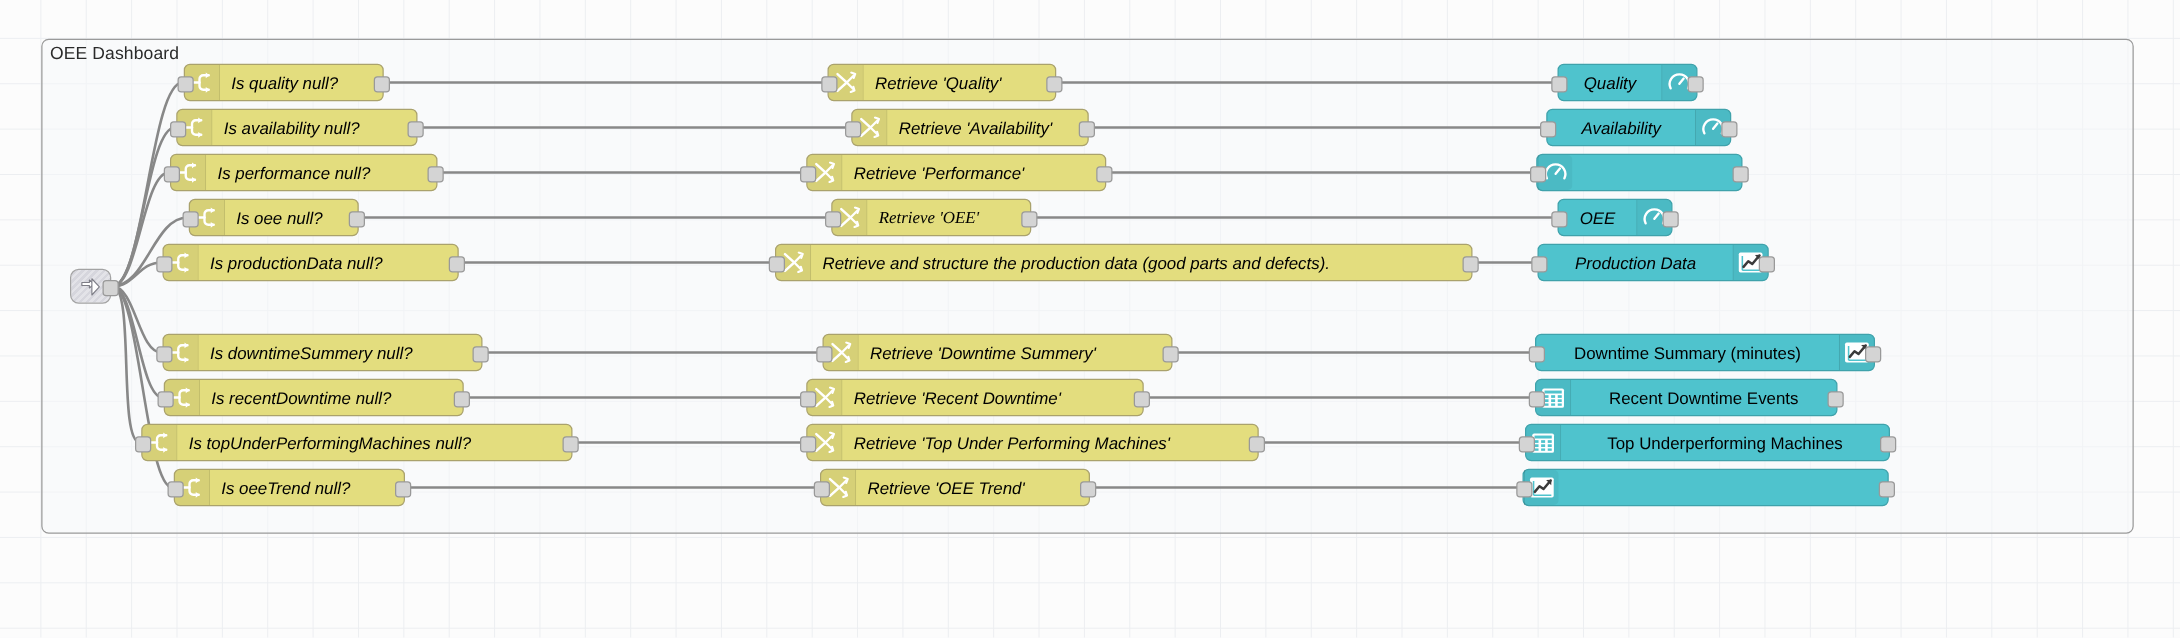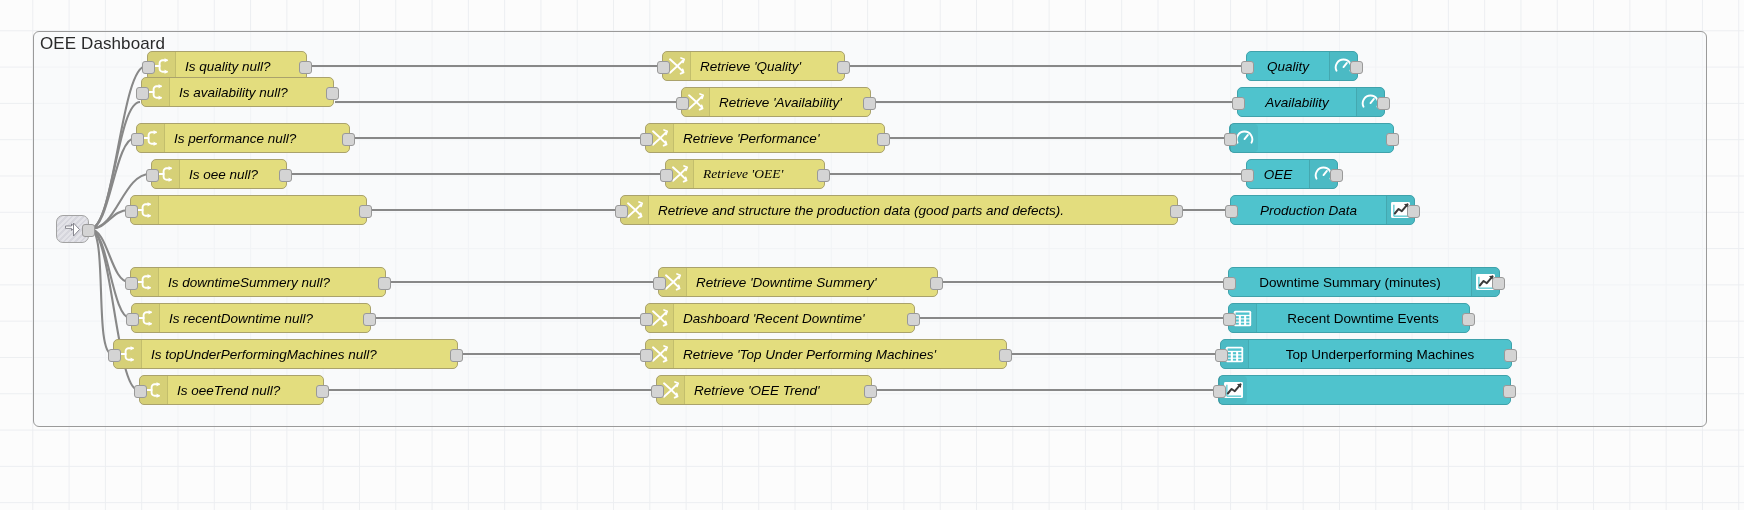--- a/index.html
+++ b/index.html
@@ -19,21 +19,21 @@
   }
   
   .group-box{
     position:absolute;
     border:1px solid #9a9a9a;
     border-radius:6px;
     background:rgba(245,247,250,0.55);
   }
   .group-label{
     position:absolute;
-    font-size:17px;color:#2a2a2a;
+    font-size:14px;color:#2a2a2a;
     letter-spacing:.1px;
     white-space:nowrap;
   }
   
   #wires{position:absolute;left:0;top:0;width:1744px;height:510px;pointer-events:none;}
   
   .node{
     position:absolute;
     height:30px;
     border:1px solid #999;
@@ -173,21 +173,21 @@
         <span class="label">Quality</span>
         <span class="iconbox right">
           <svg width="19" height="19" viewBox="0 0 20 20">
             <path d="M2.6 14.4 A8.2 8.2 0 1 1 17.4 14.4" fill="none" stroke="#ffffff" stroke-width="2" stroke-linecap="round"></path>
             <path d="M10 10.6 L13.6 6.2" fill="none" stroke="#ffffff" stroke-width="2" stroke-linecap="round"></path>
           </svg>
         </span>
         <span class="port in"></span>
         <span class="port out"></span>
       </div>
-      <div class="node yellow" style="left: 141px; top: 77px; width: 193px;">
+      <div class="node yellow" style="left: 141px; top: 87px; width: 193px;">
         <span class="iconbox">
           <svg width="17" height="18" viewBox="0 0 17 18">
             <path d="M14 3.2 h-4.4 a3 3 0 0 0 -3 3 v5.6 a3 3 0 0 0 3 3 H14" fill="none" stroke="#ffffff" stroke-width="1.9" stroke-linecap="round"></path>
             <path d="M11.6 0.9 L14.6 3.2 L11.6 5.5 Z" fill="#ffffff"></path>
             <path d="M11.6 12.5 L14.6 14.8 L11.6 17.1 Z" fill="#ffffff"></path>
             <path d="M6.6 9 H1.2" stroke="#ffffff" stroke-width="1.9" stroke-linecap="round"></path>
           </svg>
         </span>
         <span class="label">Is availability null?</span>
         <span class="port in"></span>
@@ -295,20 +295,21 @@
       </div>
       <div class="node yellow" style="left: 130px; top: 195px; width: 237px;">
         <span class="iconbox">
           <svg width="17" height="18" viewBox="0 0 17 18">
             <path d="M14 3.2 h-4.4 a3 3 0 0 0 -3 3 v5.6 a3 3 0 0 0 3 3 H14" fill="none" stroke="#ffffff" stroke-width="1.9" stroke-linecap="round"></path>
             <path d="M11.6 0.9 L14.6 3.2 L11.6 5.5 Z" fill="#ffffff"></path>
             <path d="M11.6 12.5 L14.6 14.8 L11.6 17.1 Z" fill="#ffffff"></path>
             <path d="M6.6 9 H1.2" stroke="#ffffff" stroke-width="1.9" stroke-linecap="round"></path>
           </svg>
         </span>
+        <span class="label">Is productionData null?</span>
         <span class="port in"></span>
         <span class="port out"></span>
       </div>
       <div class="node yellow" style="left: 620px; top: 195px; width: 558px;">
         <span class="iconbox">
           <svg width="18" height="18" viewBox="0 0 18 18">
             <path d="M2 2.3 L9.4 9 M2 15.7 L9.4 9" stroke="#ffffff" stroke-width="1.9" stroke-linecap="round" fill="none"></path>
             <path d="M9.4 9 L15 3.4" stroke="#ffffff" stroke-width="1.9" stroke-linecap="round" fill="none"></path>
             <path d="M13.0 1.0 L16.2 2.2 L15.0 5.4" fill="none" stroke="#ffffff" stroke-width="1.7" stroke-linecap="round" stroke-linejoin="round"></path>
             <path d="M9.4 9 L15 14.6" stroke="#ffffff" stroke-width="1.9" stroke-linecap="round" fill="none"></path>
@@ -390,21 +391,21 @@
       <div class="node yellow" style="left: 645px; top: 303px; width: 270px;">
         <span class="iconbox">
           <svg width="18" height="18" viewBox="0 0 18 18">
             <path d="M2 2.3 L9.4 9 M2 15.7 L9.4 9" stroke="#ffffff" stroke-width="1.9" stroke-linecap="round" fill="none"></path>
             <path d="M9.4 9 L15 3.4" stroke="#ffffff" stroke-width="1.9" stroke-linecap="round" fill="none"></path>
             <path d="M13.0 1.0 L16.2 2.2 L15.0 5.4" fill="none" stroke="#ffffff" stroke-width="1.7" stroke-linecap="round" stroke-linejoin="round"></path>
             <path d="M9.4 9 L15 14.6" stroke="#ffffff" stroke-width="1.9" stroke-linecap="round" fill="none"></path>
             <path d="M12.6 16.6 L15.6 15.4 L14.7 12.4" fill="none" stroke="#ffffff" stroke-width="1.7" stroke-linecap="round" stroke-linejoin="round"></path>
           </svg>
         </span>
-        <span class="label">Dashboard 'Recent Downtime'</span>
+        <span class="label">Retrieve 'Recent Downtime'</span>
         <span class="port in"></span>
         <span class="port out"></span>
       </div>
       <div class="node teal" style="left: 1228px; top: 303px; width: 242px;">
         <span class="iconbox">
           <svg width="19" height="17" viewBox="0 0 20 18">
             <rect x="0.8" y="0.8" width="18.4" height="16.4" rx="1.6" fill="#ffffff"></rect>
             <g fill="#4fc3cd">
               <rect x="2.7" y="2.6" width="14.6" height="2.5"></rect>
               <rect x="2.7" y="6.5" width="3.4" height="2.3"></rect>

